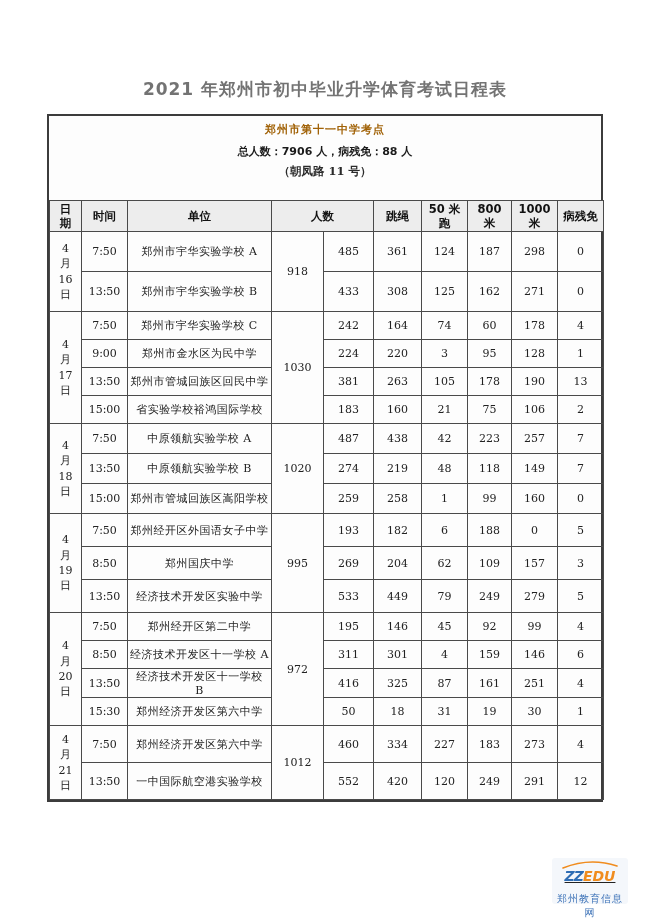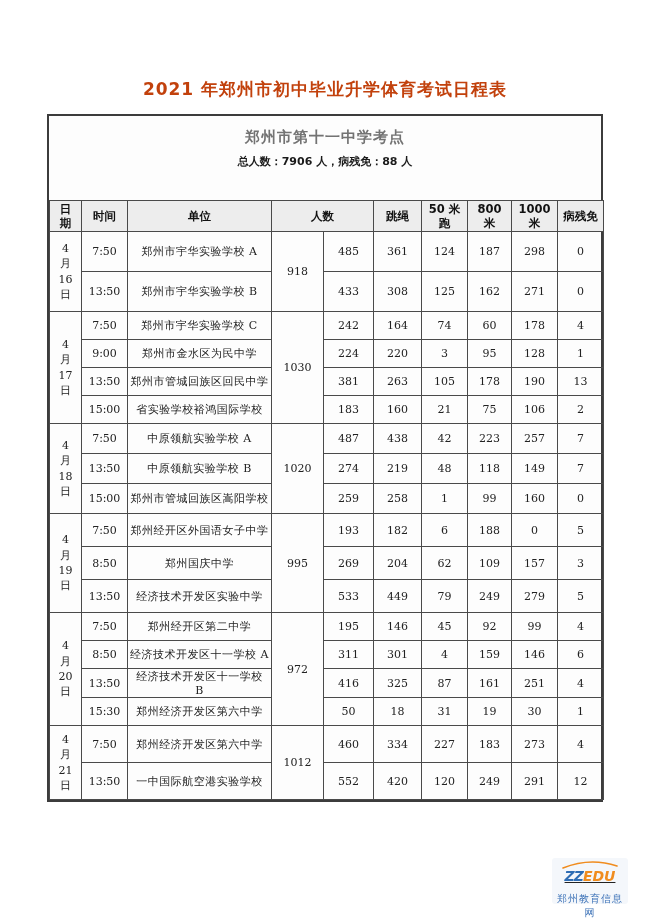--- a/index.html
+++ b/index.html
@@ -4,31 +4,31 @@
 <style>
   html,body { margin:0; padding:0; }
   body {
     width:650px; height:920px; position:relative;
     background:#ffffff; overflow:hidden;
     font-family:"DejaVu Serif","Liberation Serif",serif;
     color:#222;
   }
   .page-title {
     position:absolute; top:78px; left:0; width:650px;
-    text-align:center; font-size:17px; font-weight:bold; color:#c2410c;
+    text-align:center; font-size:17px; font-weight:bold; color:#737373;
     font-family:"DejaVu Sans","Liberation Sans",sans-serif;
     letter-spacing:1px;
   }
   .sheet {
     position:absolute; left:47px; top:114px; width:556px;
     box-sizing:border-box; border:2px solid #3c3c3c; background:#fdfdfd;
   }
   .info { height:84px; text-align:center; }
   .venue-name {
-    padding-top:12px; font-size:15px; font-weight:bold; color:#737373;
+    padding-top:6px; font-size:11px; font-weight:bold; color:#a16207;
     font-family:"DejaVu Sans","Liberation Sans",sans-serif; letter-spacing:1px;
   }
   .totals-line {
     margin-top:7px; font-size:11px; font-weight:bold; color:#1a1a1a;
     font-family:"DejaVu Sans","Liberation Sans",sans-serif;
   }
   .address-line {
     margin-top:5px; font-size:11.5px; font-weight:bold; color:#2a2a2a;
   }
   table.schedule {
@@ -70,20 +70,21 @@
 </style>
 </head>
 <body>
 
 <div class="page-title">2021 年郑州市初中毕业升学体育考试日程表</div>
 
 <div class="sheet">
   <div class="info">
     <div class="venue-name">郑州市第十一中学考点</div>
     <div class="totals-line">总人数：7906 人，病残免：88 人</div>
+    <div class="address-line">（朝凤路 11 号）</div>
   </div>
 
   <table class="schedule">
     <colgroup>
       <col style="width:32px">
         <col style="width:46px">
         <col style="width:144px">
       <col style="width:52px">
         <col style="width:50px">
         <col style="width:48px">

